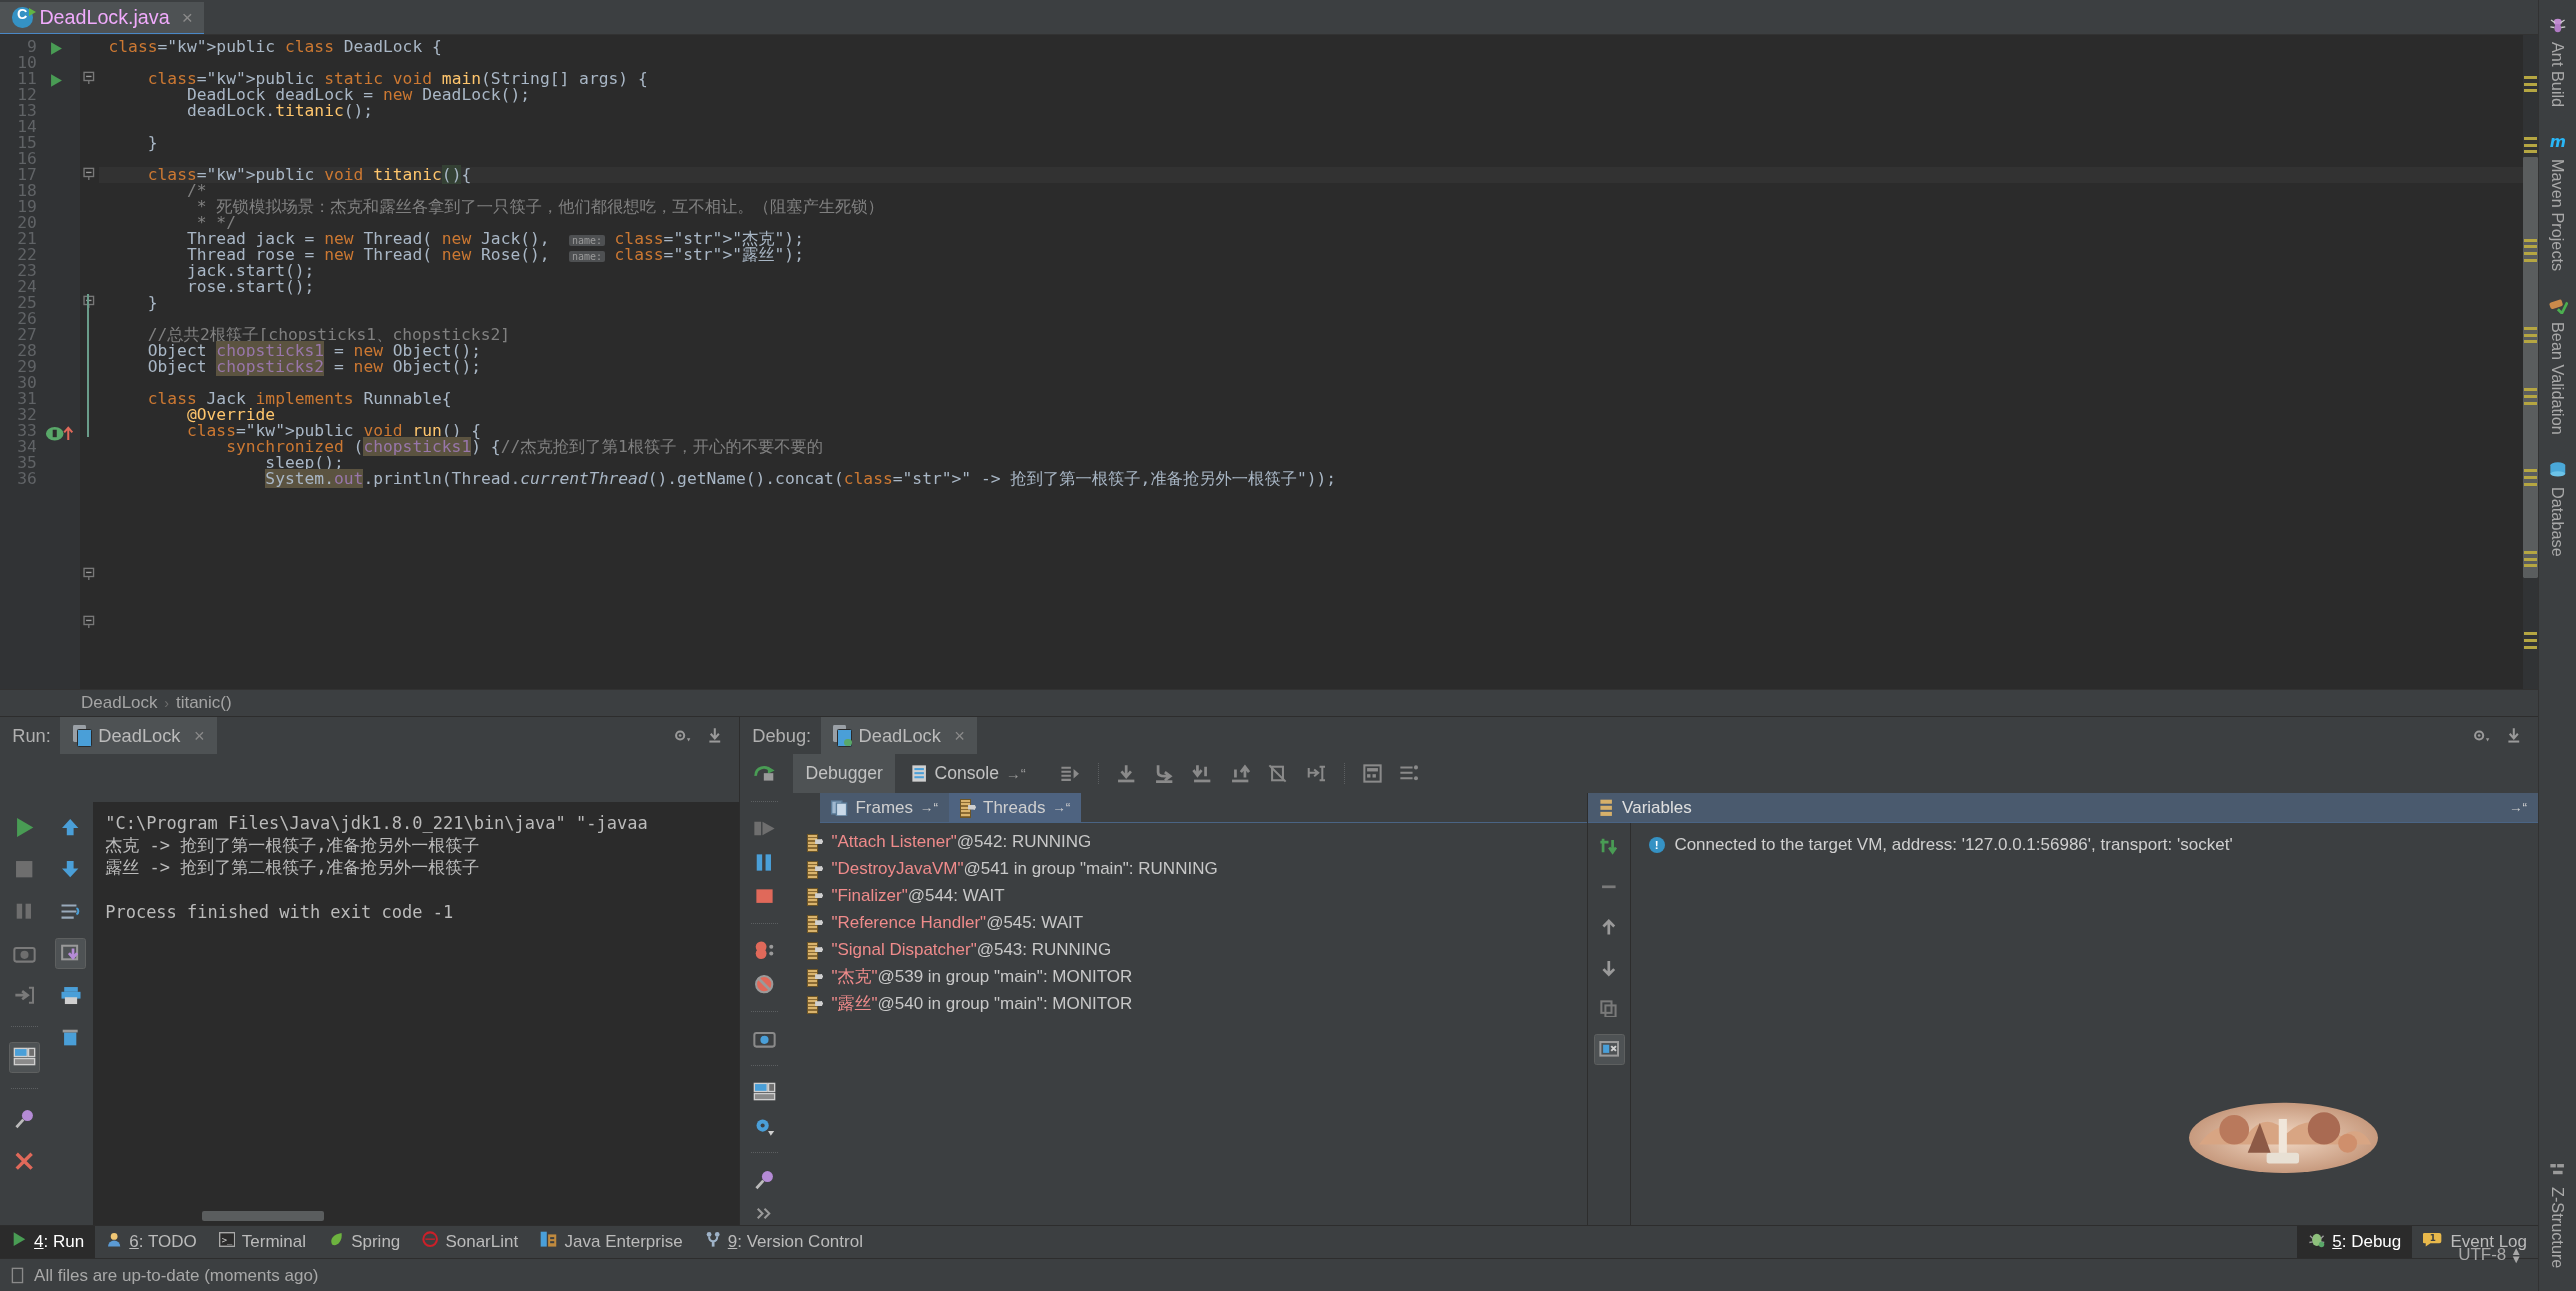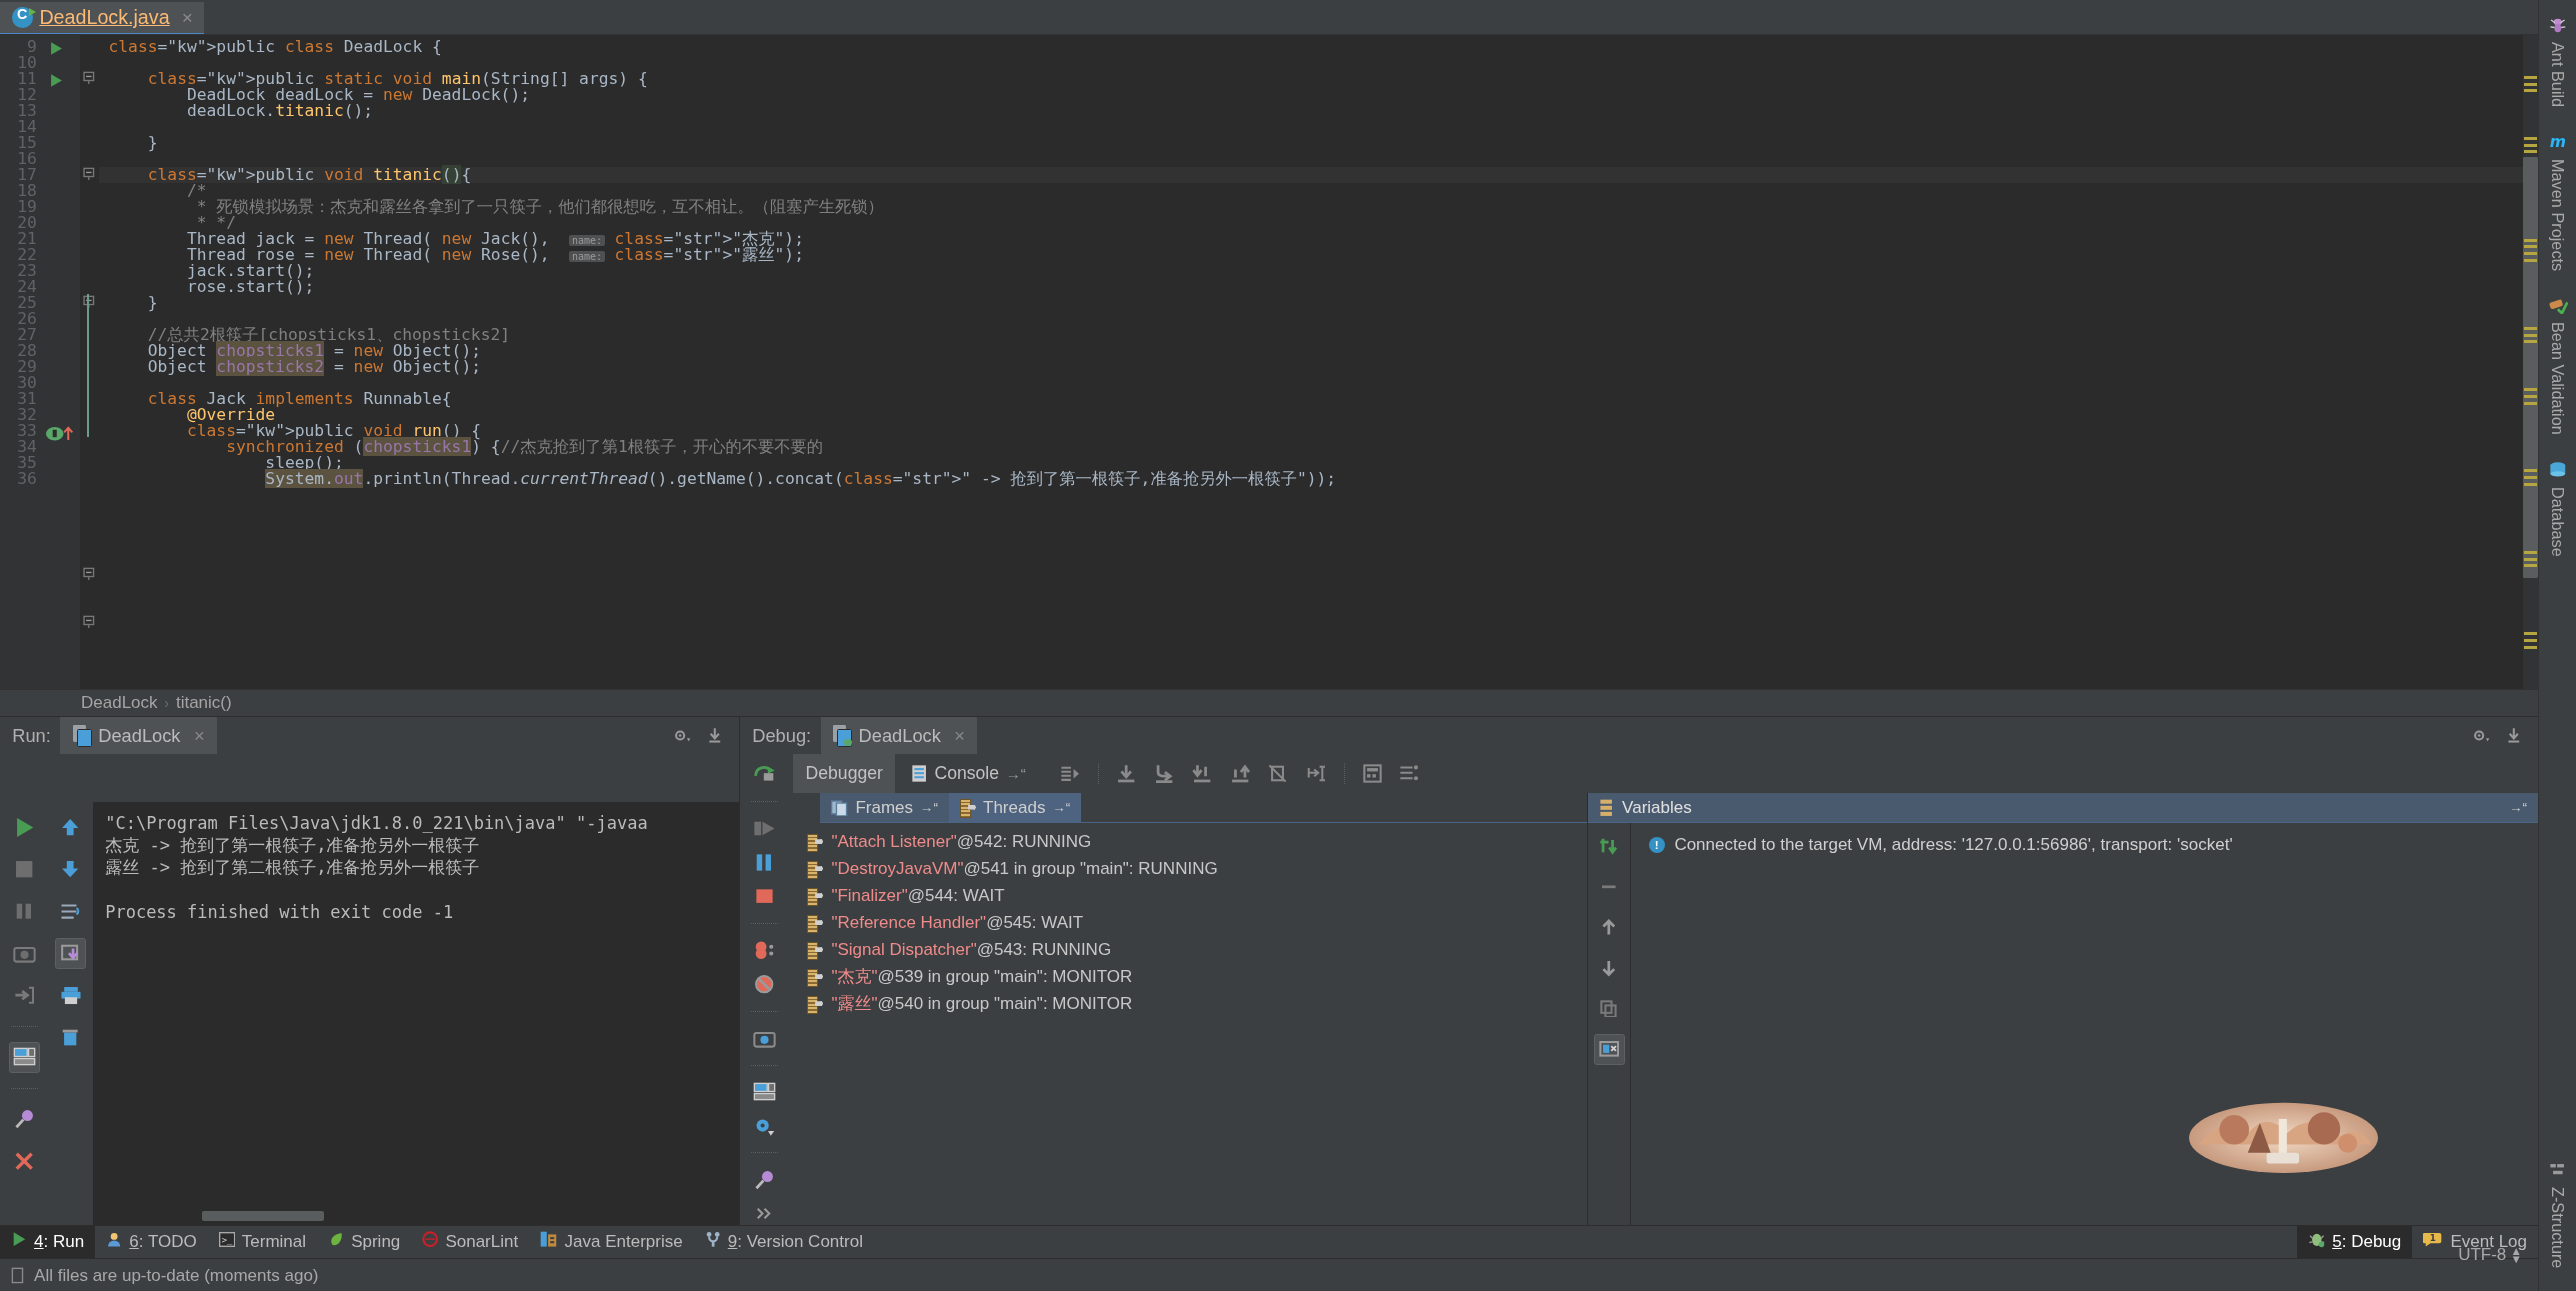--- a/index.html
+++ b/index.html
@@ -13,21 +13,21 @@
   
   #app { width:2576px; height:1292px; display:flex; flex-direction:column; background:#3c3f41; }
   #mid { flex:1; display:flex; min-height:0; }
   #center { flex:1; display:flex; flex-direction:column; min-width:0; }
 
   
   #tabbar { height:35px; background:#3c3f41; display:flex; align-items:flex-end; position:relative; }
   #tabbar:after{content:"";position:absolute;left:0;right:0;bottom:0;height:0.7px;background:#323232;}
   .etab { height:33px; display:flex; align-items:center; gap:6.8px; padding:0 11px 0 12.2px;
           background:#4e5254; border-bottom:2.7px solid #4a88c7; position:relative; }
-  .etab .lbl { color:#fdba74; font-size:19.7px;text-decoration:underline; }
+  .etab .lbl { color:#f0abfc; font-size:19.7px; }
   .etab .cls { color:#8a8a8a; font-size:19px; margin-left:5.4px; }
   .jclass-ico { width:20.4px;height:20.4px;border-radius:50%;background:#3592c4;position:relative;
                 display:inline-block; }
   .jclass-ico:before{content:"C";position:absolute;left:4.8px;top:-1.4px;color:#fff;font-size:14.3px;font-weight:bold;}
   .jclass-ico:after{content:"";position:absolute;right:-3.4px;top:0.7px;border-left:7.5px solid #62b543;
                 border-top:4.8px solid transparent;border-bottom:4.8px solid transparent;}
 
   
   #editorwrap { flex:1; display:flex; min-height:0; background:#2b2b2b; position:relative; }
   #gutter { width:41px; background:#313335; text-align:right; padding-top:4.1px; flex:none; }

